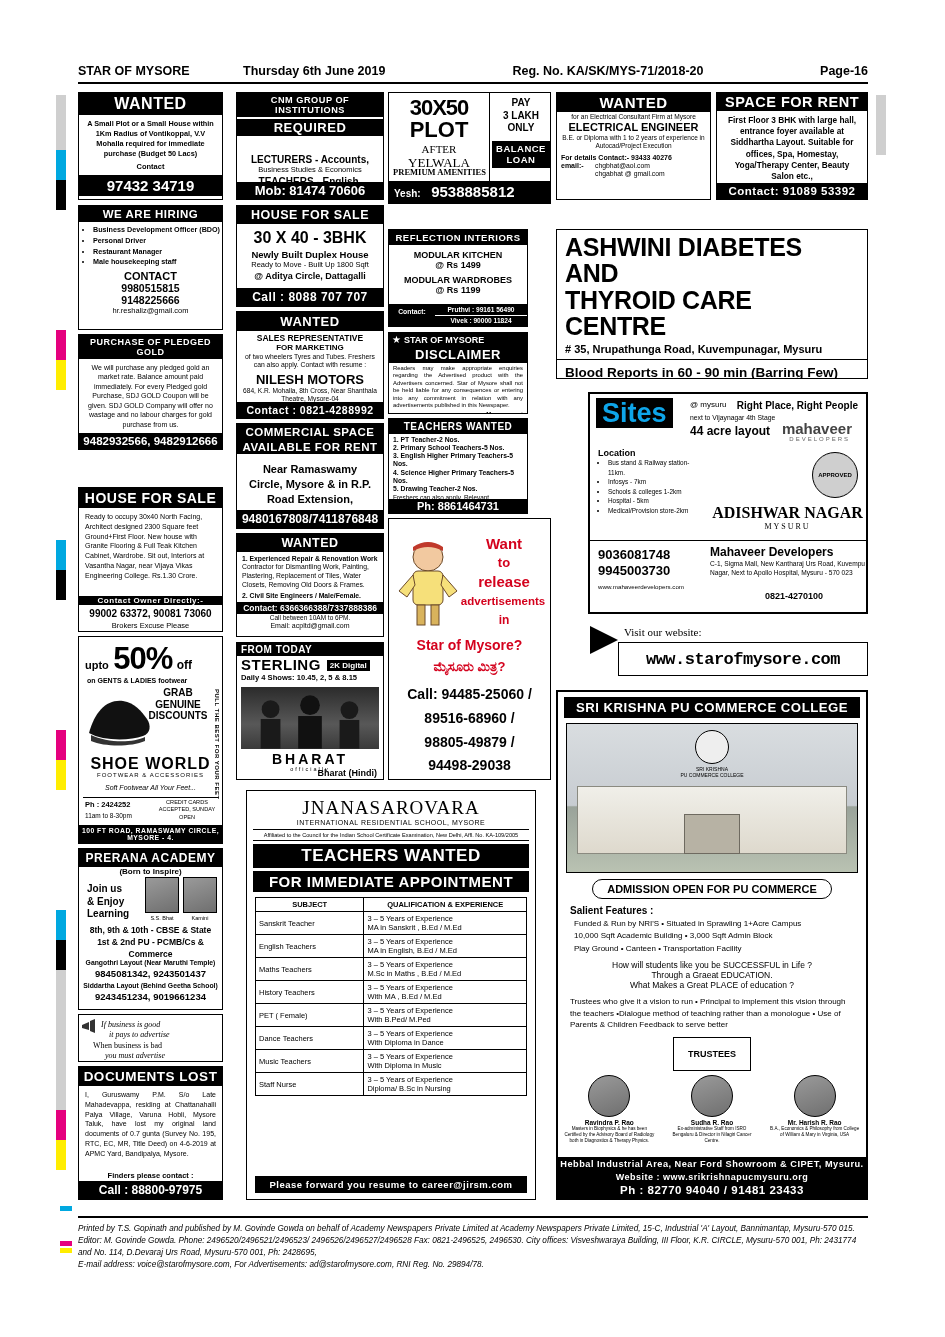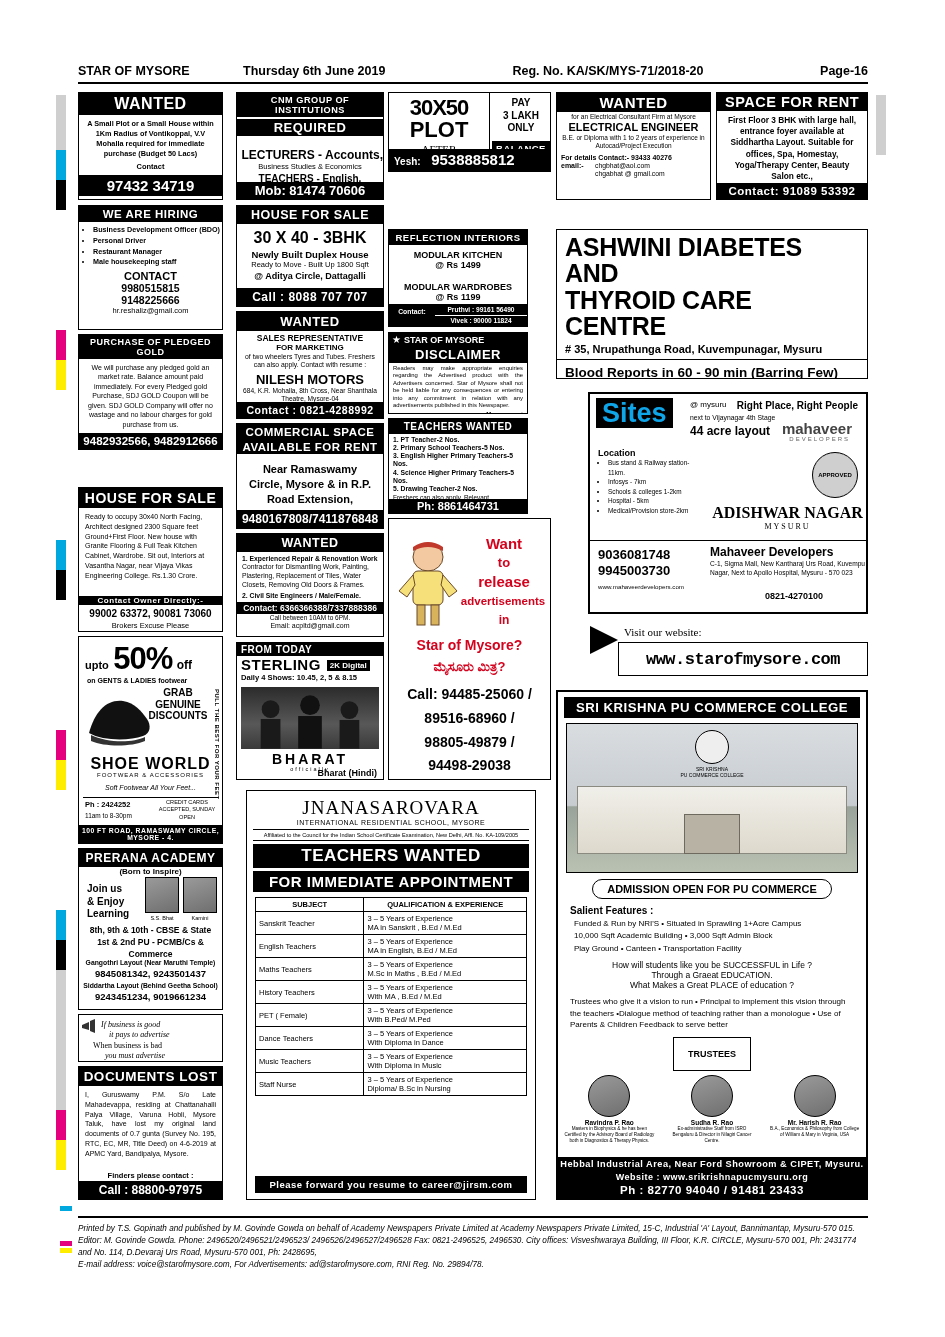--- a/index.html
+++ b/index.html
@@ -215,21 +215,21 @@
     <div class="tiny" style="padding:4px 6px;font-size:7px;line-height:1.4;text-align:justify;">I, Guruswamy P.M. S/o Late Mahadevappa, residing at Chattanahalli Palya Village, Varuna Hobli, Mysore Taluk, have lost my original land documents of 0.7 gunta (Survey No. 195, RTC, EC, MR, Title Deed) on 4-6-2019 at APMC Yard, Bandipalya, Mysore.</div>
     <div class="ctr bold" style="position:absolute;bottom:19px;left:0;right:0;font-size:7.5px;">Finders please contact :</div>
     <div class="phone-blk" style="position:absolute;bottom:0;left:0;right:0;font-size:12px;padding:2px 0;">
       <span>Call : </span><span>88800-97975</span>
     </div>
   </div>
 
   <div class="box" style="left:236px;top:92px;width:148px;height:108px;">
     <div class="hdr-black" style="font-size:9.2px;padding:2px 0;">CNM GROUP OF INSTITUTIONS</div>
     <div class="hdr-black" style="font-size:13px;margin-top:2px;padding:1px 0;">REQUIRED</div>
-    <div class="ctr bold" style="font-size:12px;margin-top:12px;text-align:right;">LECTURERS - Accounts,</div>
+    <div class="ctr bold" style="font-size:10px;margin-top:18px;">LECTURERS - Accounts,</div>
     <div class="ctr" style="font-size:7.5px;">Business Studies &amp; Economics</div>
     <div class="ctr bold" style="font-size:10px;margin-top:2px;">TEACHERS - English,</div>
     <div class="ctr" style="font-size:7.5px;">Maths &amp; Science</div>
     <div class="phone-blk" style="position:absolute;bottom:0;left:0;right:0;font-size:13px;padding:1px 0;">Mob: 81474 70606</div>
   </div>
 
   <div class="box" style="left:236px;top:205px;width:148px;height:102px;">
     <div class="hdr-black" style="font-size:12.5px;padding:2px 0;">HOUSE FOR SALE</div>
     <div class="ctr bold" style="font-size:16px;margin-top:5px;">30 X 40 - 3BHK</div>
     <div class="ctr bold" style="font-size:9.5px;margin-top:2px;">Newly Built Duplex House</div>
@@ -280,21 +280,21 @@
           <rect x="58" y="29" width="24" height="33" fill="#111"></rect>
         <circle cx="110" cy="23" r="9" fill="#1a1a1a"></circle>
           <rect x="100" y="33" width="20" height="29" fill="#1a1a1a"></rect>
       </svg>
     </div>
     <div class="bold ctr" style="position:absolute;left:0;right:0;top:108px;font-size:14px;letter-spacing:3px;">BHARAT</div>
     <div class="ctr" style="position:absolute;left:0;right:0;top:123px;font-size:5.5px;letter-spacing:2px;">officially</div>
     <div class="bold" style="position:absolute;right:6px;bottom:1px;font-size:9px;">Bharat (Hindi)</div>
   </div>
 
-  <div class="box" style="left:388px;top:92px;width:163px;height:80px;">
+  <div class="box" style="left:388px;top:92px;width:163px;height:112px;">
     <div style="position:absolute;left:0;top:0;width:101px;height:90px;border-right:1.5px solid #000;">
       <div class="bold ctr" style="font-size:22px;margin-top:2px;letter-spacing:-1px;">30X50</div>
       <div class="bold ctr" style="font-size:22px;margin-top:-4px;">PLOT</div>
       <div class="ctr" style="font-size:11px;font-family:'Liberation Serif',serif;">AFTER</div>
       <div class="ctr" style="font-size:13px;font-family:'Liberation Serif',serif;">YELWALA</div>
     </div>
     <div class="bold ctr" style="position:absolute;left:103px;top:4px;width:58px;font-size:10px;white-space:pre-line;line-height:1.25;">PAY
 3 LAKH
 ONLY</div>
     <div class="hdr-black" style="position:absolute;left:103px;top:48px;width:58px;font-size:9.5px;white-space:pre-line;line-height:1.2;padding:2px 0;">BALANCE
@@ -303,21 +303,21 @@
     <div class="phone-blk" style="position:absolute;bottom:0;left:0;right:0;padding:2px 0;text-align:left;">
       <span style="font-size:10px;margin-left:5px;">Yesh:</span>
       <span style="font-size:15px;margin-left:6px;">9538885812</span>
     </div>
   </div>
 
   <div class="box" style="left:388px;top:229px;width:140px;height:98px;">
     <div class="hdr-black" style="font-size:9.5px;padding:2px 0;">REFLECTION INTERIORS</div>
     <div class="ctr bold" style="font-size:9px;margin-top:5px;">MODULAR KITCHEN</div>
     <div class="ctr bold" style="font-size:9px;">@ Rs 1499</div>
-    <div class="ctr bold" style="font-size:9px;margin-top:12px;">MODULAR WARDROBES</div>
+    <div class="ctr bold" style="font-size:9px;margin-top:5px;">MODULAR WARDROBES</div>
     <div class="ctr bold" style="font-size:9px;">@ Rs 1199</div>
     <div style="position:absolute;bottom:0;left:0;right:0;display:flex;border-top:1px solid #000;">
       <div class="blk tiny bold" style="width:46px;text-align:center;padding:3px 0;font-size:6.8px;">Contact:</div>
       <div style="flex:1;">
         <div class="blk tiny bold" style="font-size:6.6px;text-align:center;border-bottom:1px solid #fff;padding:1px 0;">Pruthvi : 99161 56490</div>
         <div class="blk tiny bold" style="font-size:6.6px;text-align:center;padding:1px 0;">Vivek : 90000 11824</div>
       </div>
     </div>
   </div>
 

